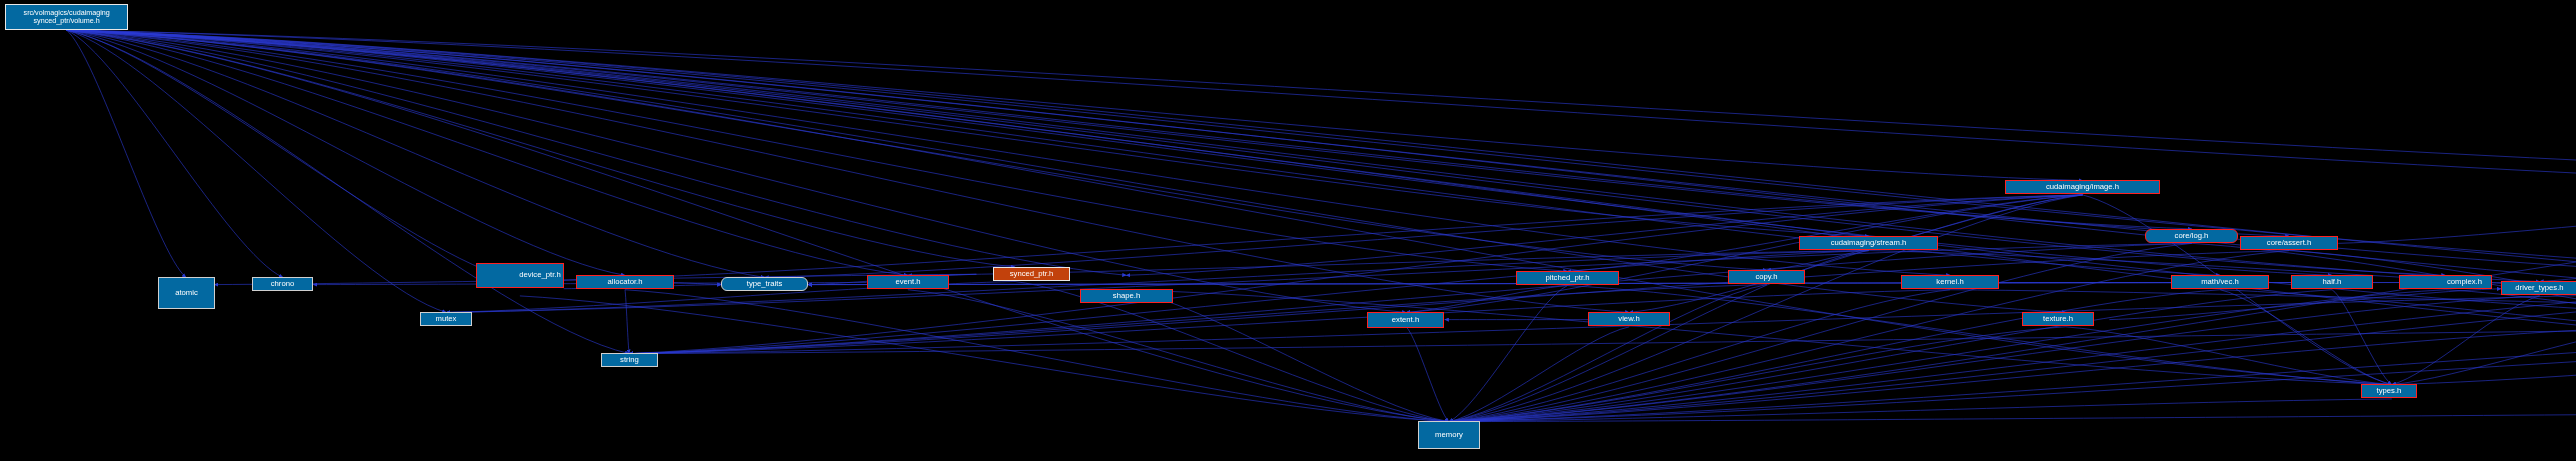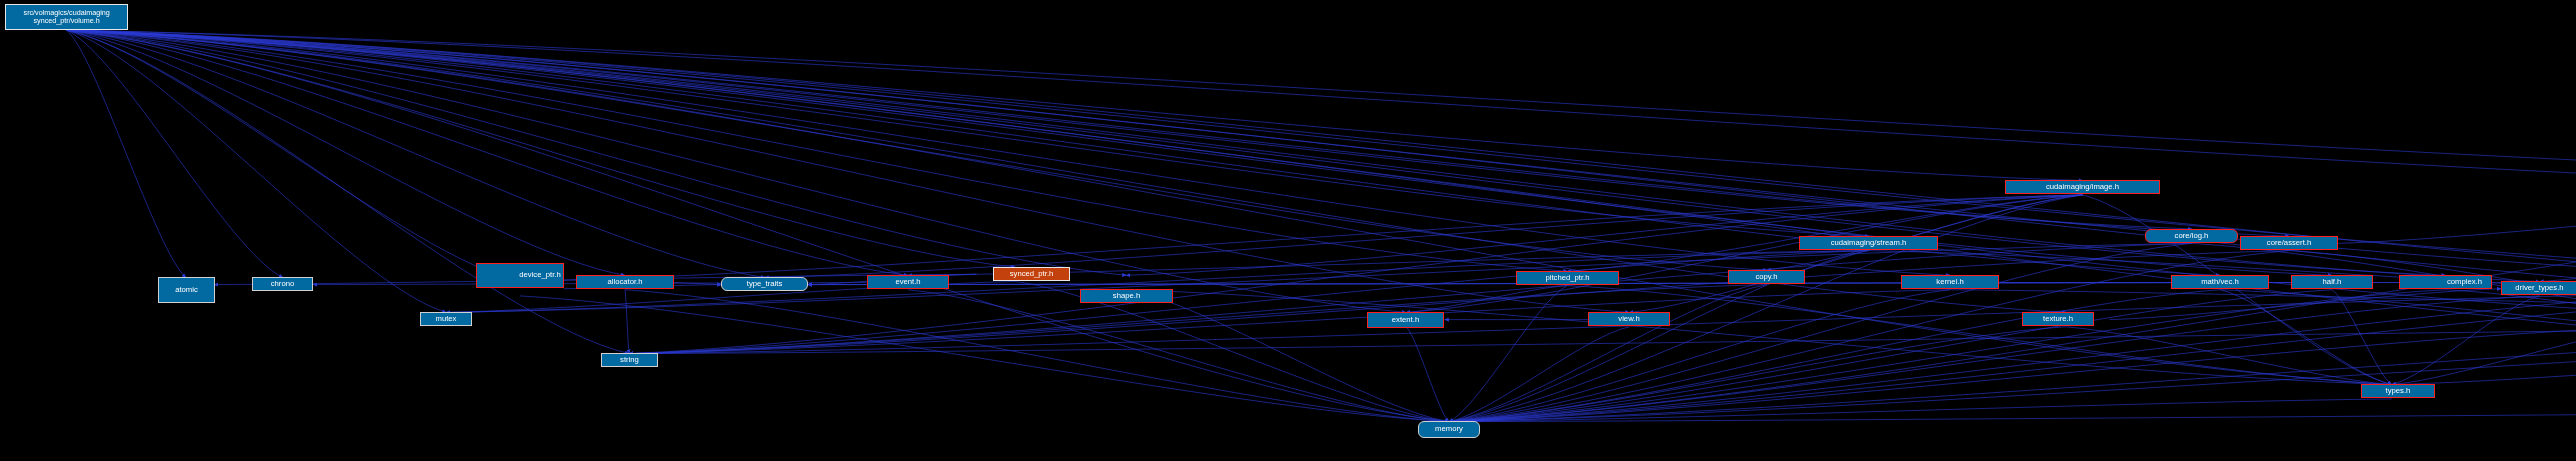--- a/index.html
+++ b/index.html
@@ -168,37 +168,37 @@
   </svg>
   <div id="node-layer">
       <div class="node root" title="src/volmagics/cudaimaging/synced_ptr/volume.h" style="left: 5.2px; top: 4.1px; width: 123px; height: 26px; border-color: rgb(232, 232, 232);">
         <span class="ln">src/volmagics/cudaimaging</span>
         <span class="ln">synced_ptr/volume.h</span>
       </div>
       <div class="node red" title="cudaimaging/image.h" style="left: 2005px; top: 180px; width: 155px; height: 14.4px; border-color: rgb(255, 32, 32);">cudaimaging/image.h</div>
       <div class="node red" title="cudaimaging/stream.h" style="left: 1799px; top: 236px; width: 139px; height: 14.4px; border-color: rgb(255, 32, 32);">cudaimaging/stream.h</div>
       <div class="node red" title="core/log.h" style="left: 2145px; top: 229px; width: 93px; height: 14.4px; border-color: rgb(255, 32, 32); border-radius: 6px;">core/log.h</div>
       <div class="node red" title="core/assert.h" style="left: 2240px; top: 236px; width: 98px; height: 14.4px; border-color: rgb(255, 32, 32);">core/assert.h</div>
-      <div class="node std" title="atomic" style="left: 158px; top: 277px; width: 57px; height: 26px; border-color: rgb(208, 208, 208);">atomic</div>
+      <div class="node std" title="atomic" style="left: 158px; top: 277px; width: 57px; height: 32px; border-color: rgb(208, 208, 208);">atomic</div>
       <div class="node std" title="chrono" style="left: 252px; top: 277px; width: 61px; height: 14.4px; border-color: rgb(208, 208, 208);">chrono</div>
       <div class="node red" title="device_ptr.h" style="left: 476px; top: 263px; width: 88px; height: 25px; border-color: rgb(255, 32, 32); padding-left: 40px;">device_ptr.h</div>
       <div class="node red" title="allocator.h" style="left: 576px; top: 275px; width: 98px; height: 14.4px; border-color: rgb(255, 32, 32);">allocator.h</div>
       <div class="node std" title="type_traits" style="left: 721px; top: 277px; width: 87px; height: 14.4px; border-color: rgb(208, 208, 208); border-radius: 6px;">type_traits</div>
       <div class="node red" title="event.h" style="left: 867px; top: 275px; width: 82px; height: 14.4px; border-color: rgb(255, 32, 32);">event.h</div>
       <div class="node filled" title="synced_ptr.h" style="left: 976px; top: 267px; width: 77px; height: 14.4px; background: #c2410c; margin-left: 17px;">synced_ptr.h</div>
       <div class="node red" title="shape.h" style="left: 1080px; top: 275px; width: 93px; height: 14.4px; border-color: rgb(255, 32, 32); margin-top: 14px;">shape.h</div>
       <div class="node red" title="pitched_ptr.h" style="left: 1516px; top: 271px; width: 103px; height: 14.4px; border-color: rgb(255, 32, 32);">pitched_ptr.h</div>
       <div class="node red" title="copy.h" style="left: 1728px; top: 270px; width: 77px; height: 14.4px; border-color: rgb(255, 32, 32);">copy.h</div>
       <div class="node red" title="kernel.h" style="left: 1901px; top: 275px; width: 98px; height: 14.4px; border-color: rgb(255, 32, 32);">kernel.h</div>
       <div class="node red" title="math/vec.h" style="left: 2171px; top: 275px; width: 98px; height: 14.4px; border-color: rgb(255, 32, 32);">math/vec.h</div>
       <div class="node red" title="half.h" style="left: 2291px; top: 275px; width: 82px; height: 14.4px; border-color: rgb(255, 32, 32);">half.h</div>
       <div class="node red" title="complex.h" style="left: 2399px; top: 275px; width: 93px; height: 14.4px; border-color: rgb(255, 32, 32); padding-left: 38px;">complex.h</div>
       <div class="node red" title="driver_types.h" style="left: 2501px; top: 281px; width: 77px; height: 14.4px; border-color: rgb(255, 32, 32);">driver_types.h</div>
       <div class="node std" title="mutex" style="left: 420px; top: 312px; width: 52px; height: 14.4px; border-color: rgb(208, 208, 208);">mutex</div>
       <div class="node red" title="extent.h" style="left: 1367px; top: 312px; width: 77px; height: 16px; border-color: rgb(255, 32, 32);">extent.h</div>
       <div class="node red" title="view.h" style="left: 1588px; top: 312px; width: 82px; height: 14.4px; border-color: rgb(255, 32, 32);">view.h</div>
       <div class="node red" title="texture.h" style="left: 2022px; top: 312px; width: 72px; height: 14.4px; border-color: rgb(255, 32, 32);">texture.h</div>
       <div class="node std" title="string" style="left: 601px; top: 353px; width: 57px; height: 14.4px; border-color: rgb(208, 208, 208);">string</div>
-      <div class="node red" title="types.h" style="left: 2361px; top: 384px; width: 74px; height: 14.4px; border-color: rgb(255, 32, 32);">types.h</div>
-      <div class="node std" title="memory" style="left: 1418px; top: 421px; width: 62px; height: 17px; border-color: rgb(208, 208, 208); border-radius: 6px;">memory</div>
+      <div class="node red" title="types.h" style="left: 2361px; top: 384px; width: 56px; height: 14.4px; border-color: rgb(255, 32, 32);">types.h</div>
+      <div class="node std" title="memory" style="left: 1418px; top: 421px; width: 62px; height: 28px; border-color: rgb(208, 208, 208);">memory</div>
     </div>
 </div>
 
 
 </body></html>

